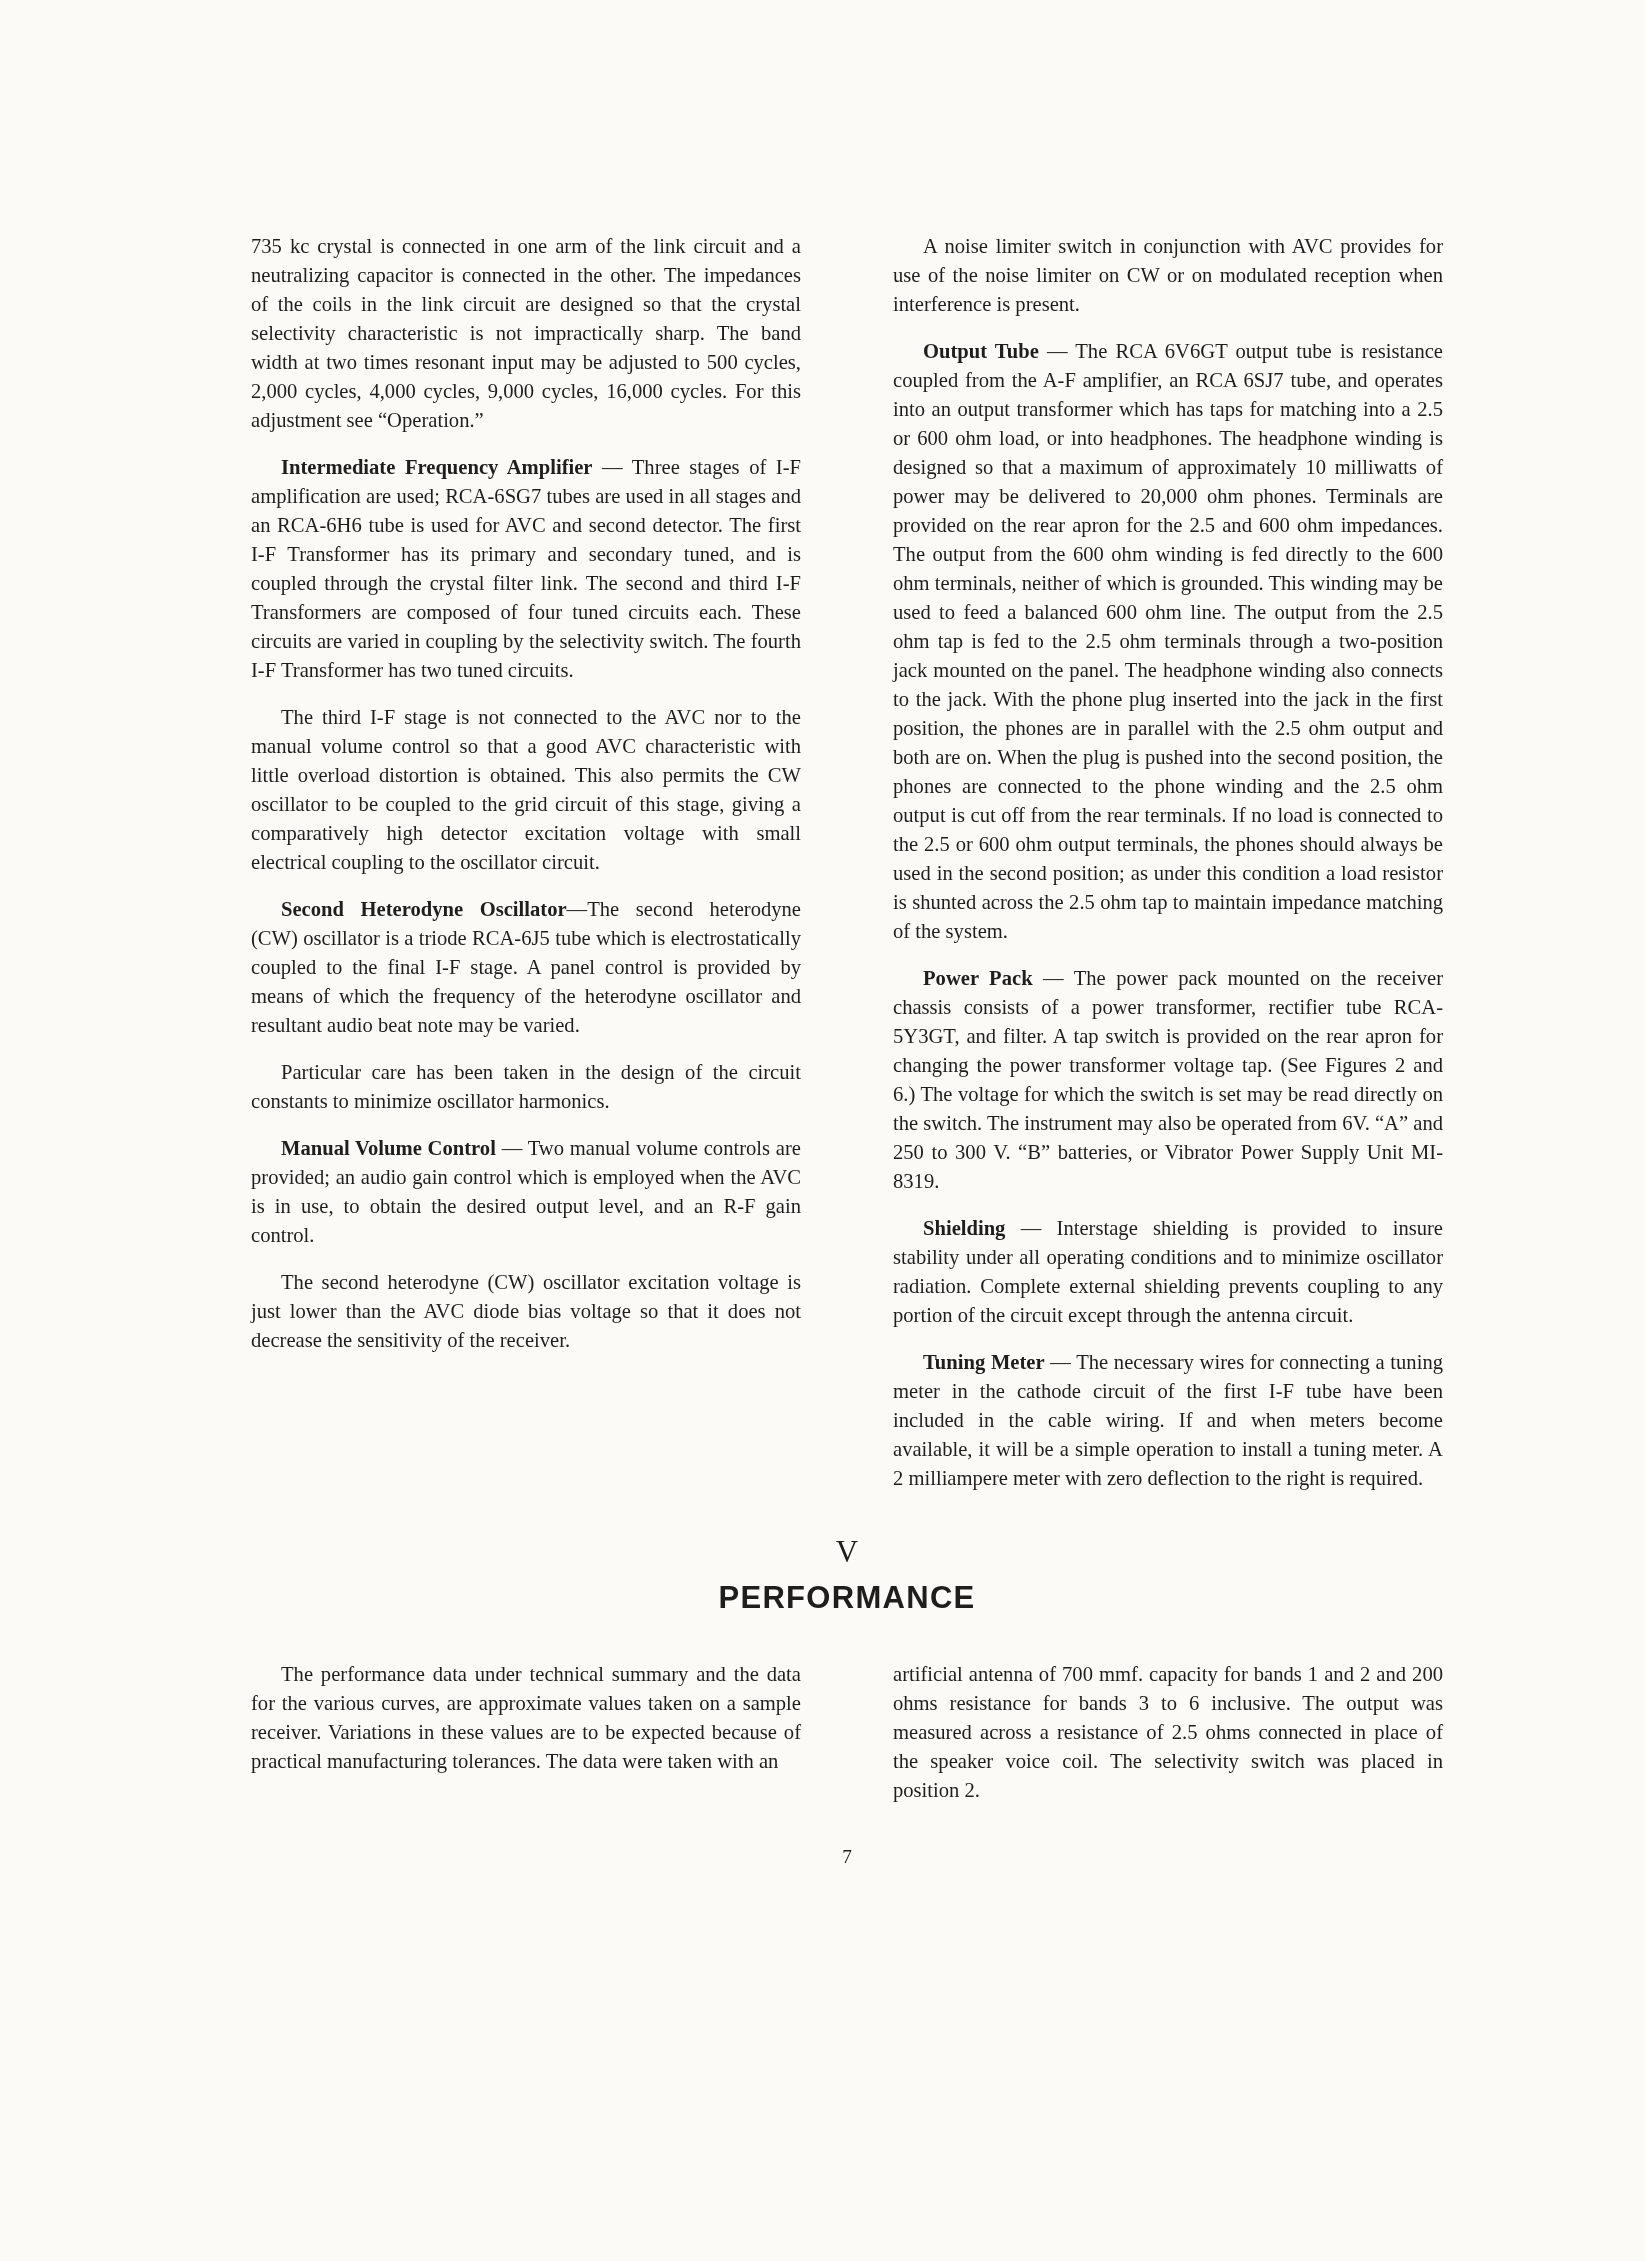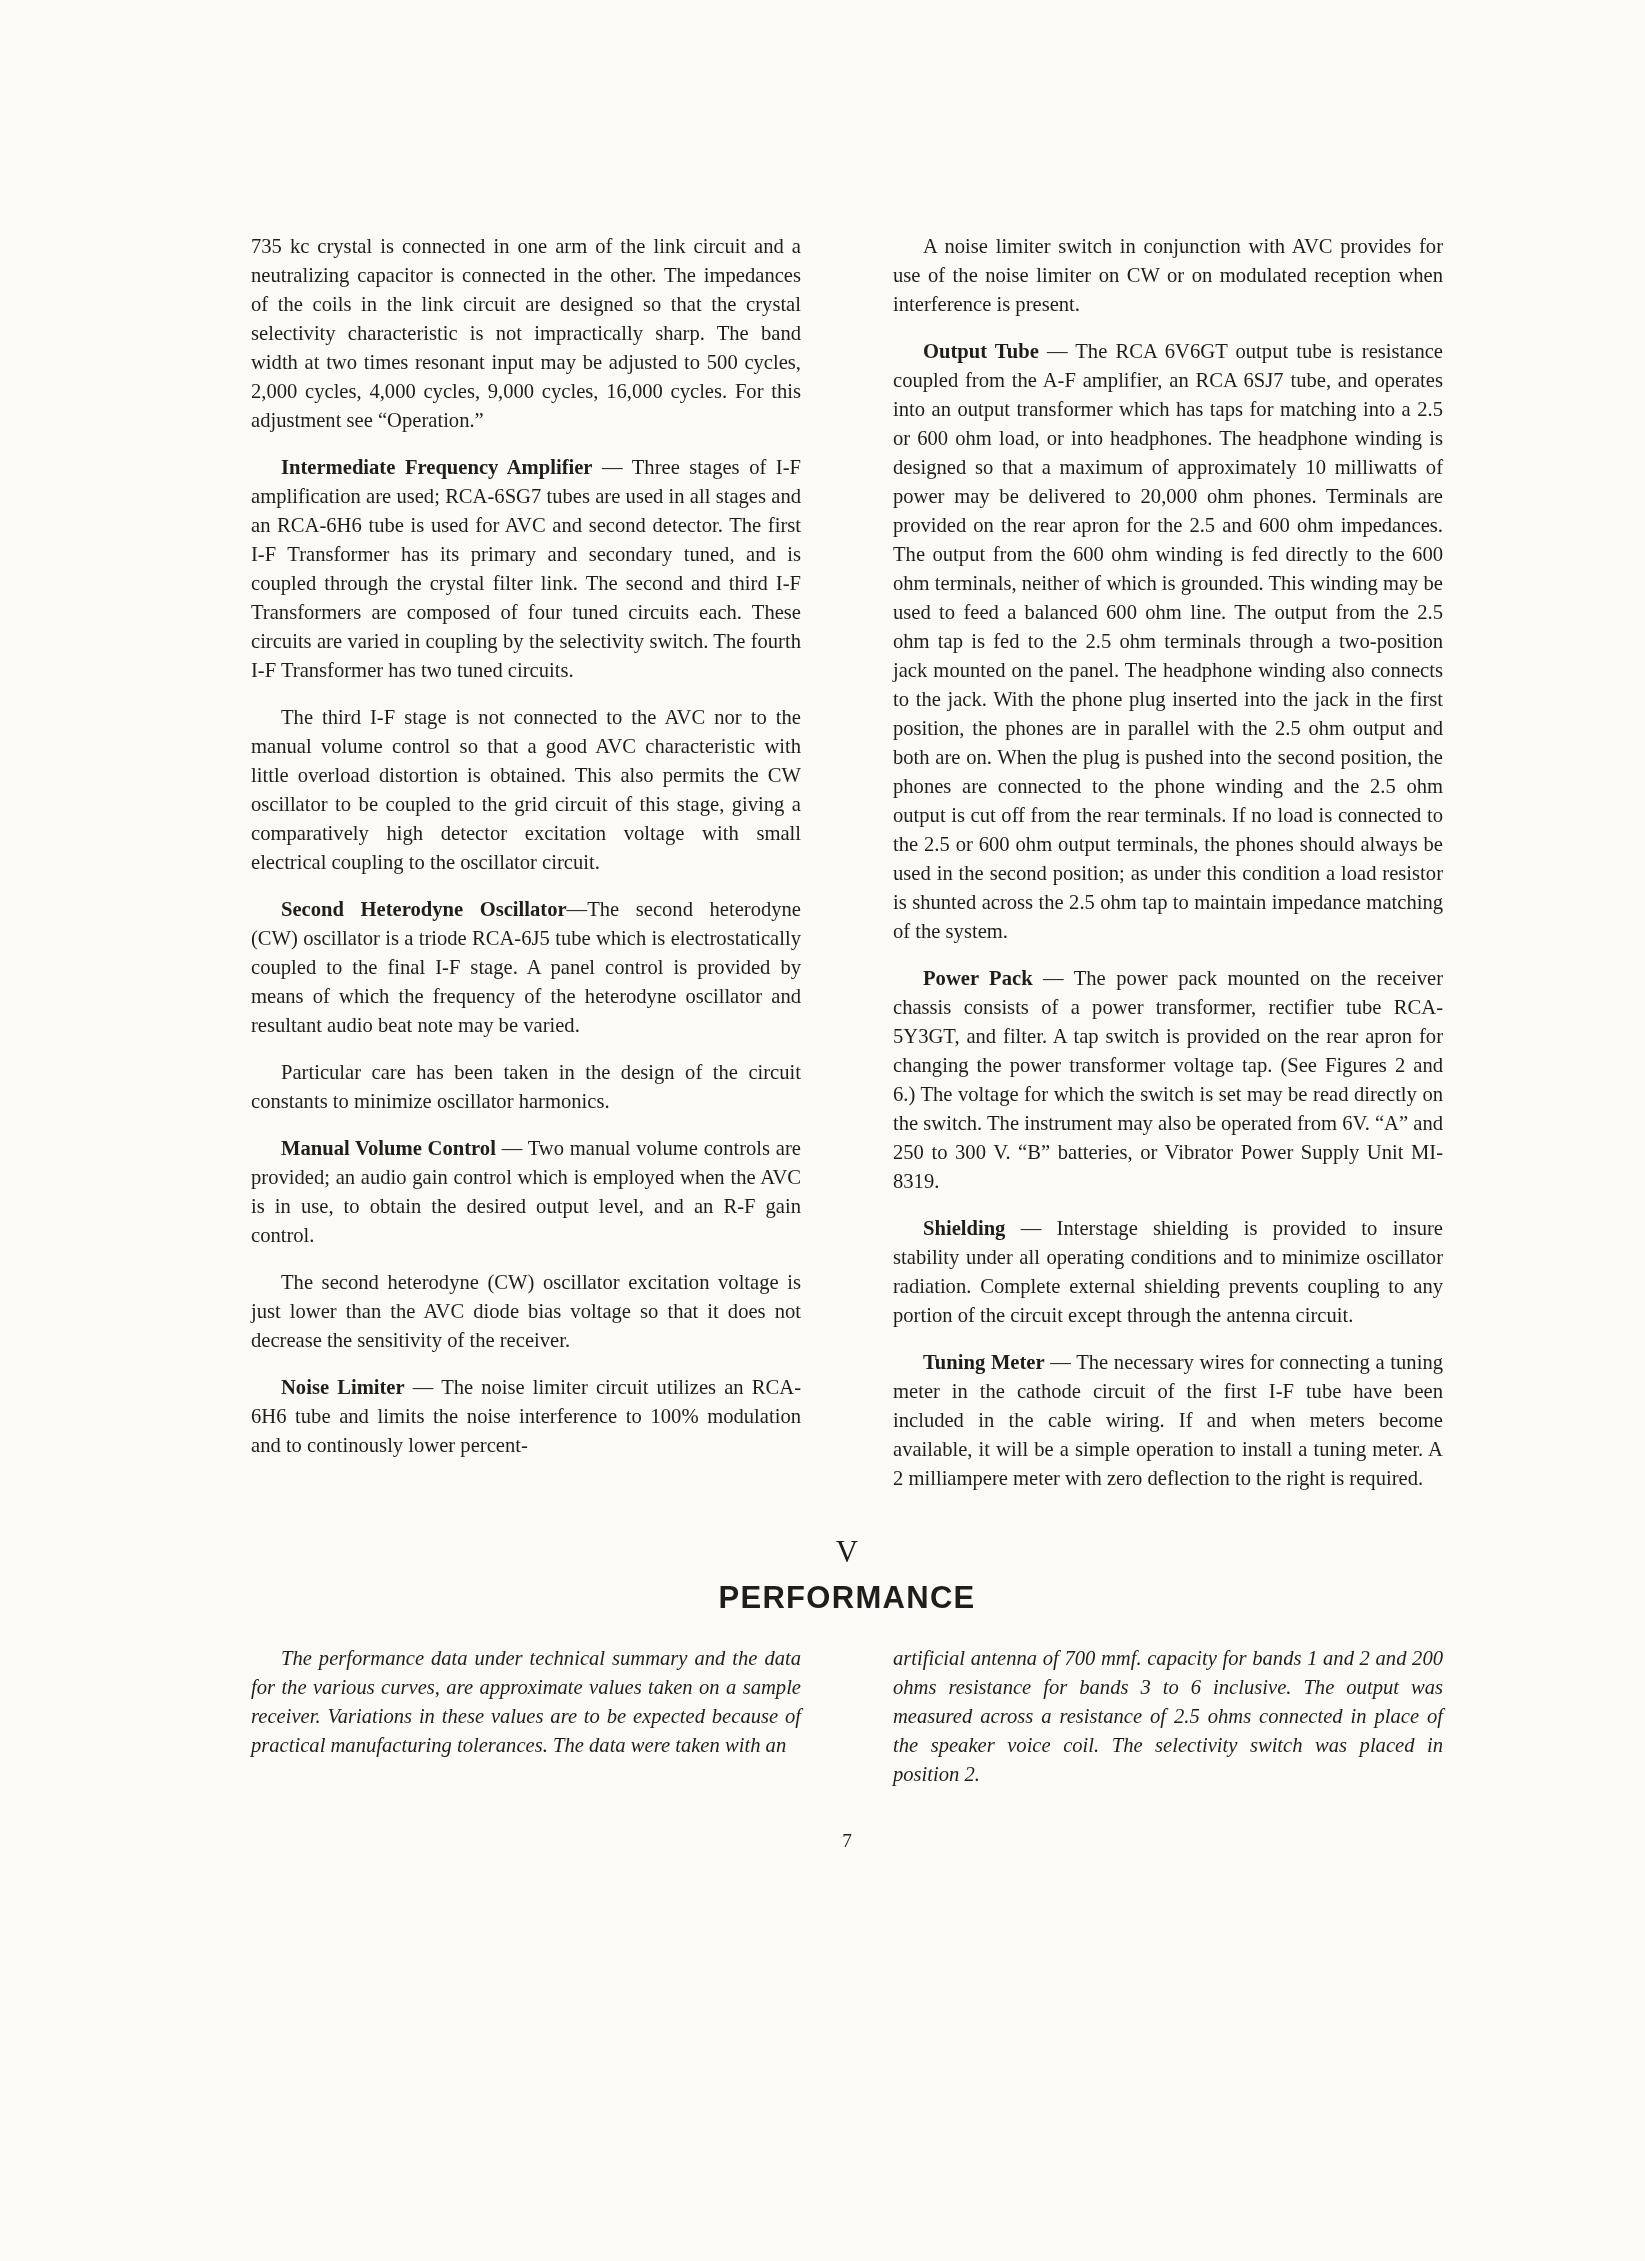--- a/index.html
+++ b/index.html
@@ -54,22 +54,21 @@
   }
   .section-title {
     margin-top: 10.3px;
     font-size: 31px;
     line-height: 36px;
     font-weight: bold;
     letter-spacing: 1.3px;
     font-family: "Liberation Sans", "DejaVu Sans", sans-serif;
   }
   .perf-columns {
-    margin-top: 28px;
-    font-style: italic;
+    margin-top: 44px;
   }
   .page-number {
     text-align: center;
     font-size: 19.3px;
     line-height: 23px;
     margin-top: 22px;
   }
 </style>
 </head>
 <body>
@@ -80,21 +79,20 @@
     <div class="columns main-columns">
 
       <div class="col">
         <p class="para noindent"><span class="lead"></span><span>735 kc crystal is connected in one arm of the link circuit and a neutralizing capacitor is connected in the other. The impedances of the coils in the link circuit are designed so that the crystal selectivity characteristic is not impractically sharp. The band width at two times resonant input may be adjusted to 500 cycles, 2,000 cycles, 4,000 cycles, 9,000 cycles, 16,000 cycles. For this adjustment see “Operation.”</span></p>
         <p class="para indent"><span class="lead">Intermediate Frequency Amplifier</span><span> — Three stages of I-F amplification are used; RCA-6SG7 tubes are used in all stages and an RCA-6H6 tube is used for AVC and second detector. The first I-F Transformer has its primary and secondary tuned, and is coupled through the crystal filter link. The second and third I-F Transformers are composed of four tuned circuits each. These circuits are varied in coupling by the selectivity switch. The fourth I-F Transformer has two tuned circuits.</span></p>
         <p class="para indent"><span class="lead"></span><span>The third I-F stage is not connected to the AVC nor to the manual volume control so that a good AVC characteristic with little overload distortion is obtained. This also permits the CW oscillator to be coupled to the grid circuit of this stage, giving a comparatively high detector excitation voltage with small electrical coupling to the oscillator circuit.</span></p>
         <p class="para indent"><span class="lead">Second Heterodyne Oscillator</span><span>—The second heterodyne (CW) oscillator is a triode RCA-6J5 tube which is electrostatically coupled to the final I-F stage. A panel control is provided by means of which the frequency of the heterodyne oscillator and resultant audio beat note may be varied.</span></p>
         <p class="para indent"><span class="lead"></span><span>Particular care has been taken in the design of the circuit constants to minimize oscillator harmonics.</span></p>
         <p class="para indent"><span class="lead">Manual Volume Control</span><span> — Two manual volume controls are provided; an audio gain control which is employed when the AVC is in use, to obtain the desired output level, and an R-F gain control.</span></p>
         <p class="para indent"><span class="lead"></span><span>The second heterodyne (CW) oscillator excitation voltage is just lower than the AVC diode bias voltage so that it does not decrease the sensitivity of the receiver.</span></p>
-        <p class="para indent"><span class="lead">Noise Limiter</span><span> — The noise limiter circuit utilizes an RCA-6H6 tube and limits the noise interference to 100% modulation and to continously lower percent-</span></p>
       </div>
 
       <div class="col">
         <p class="para indent"><span class="lead"></span><span>A noise limiter switch in conjunction with AVC provides for use of the noise limiter on CW or on modulated reception when interference is present.</span></p>
         <p class="para indent"><span class="lead">Output Tube</span><span> — The RCA 6V6GT output tube is resistance coupled from the A-F amplifier, an RCA 6SJ7 tube, and operates into an output transformer which has taps for matching into a 2.5 or 600 ohm load, or into headphones. The headphone winding is designed so that a maximum of approximately 10 milliwatts of power may be delivered to 20,000 ohm phones. Terminals are provided on the rear apron for the 2.5 and 600 ohm impedances. The output from the 600 ohm winding is fed directly to the 600 ohm terminals, neither of which is grounded. This winding may be used to feed a balanced 600 ohm line. The output from the 2.5 ohm tap is fed to the 2.5 ohm terminals through a two-position jack mounted on the panel. The headphone winding also connects to the jack. With the phone plug inserted into the jack in the first position, the phones are in parallel with the 2.5 ohm output and both are on. When the plug is pushed into the second position, the phones are connected to the phone winding and the 2.5 ohm output is cut off from the rear terminals. If no load is connected to the 2.5 or 600 ohm output terminals, the phones should always be used in the second position; as under this condition a load resistor is shunted across the 2.5 ohm tap to maintain impedance matching of the system.</span></p>
         <p class="para indent"><span class="lead">Power Pack</span><span> — The power pack mounted on the receiver chassis consists of a power transformer, rectifier tube RCA-5Y3GT, and filter. A tap switch is provided on the rear apron for changing the power transformer voltage tap. (See Figures 2 and 6.) The voltage for which the switch is set may be read directly on the switch. The instrument may also be operated from 6V. “A” and 250 to 300 V. “B” batteries, or Vibrator Power Supply Unit MI-8319.</span></p>
         <p class="para indent"><span class="lead">Shielding</span><span> — Interstage shielding is provided to insure stability under all operating conditions and to minimize oscillator radiation. Complete external shielding prevents coupling to any portion of the circuit except through the antenna circuit.</span></p>
         <p class="para indent"><span class="lead">Tuning Meter</span><span> — The necessary wires for connecting a tuning meter in the cathode circuit of the first I-F tube have been included in the cable wiring. If and when meters become available, it will be a simple operation to install a tuning meter. A 2 milliampere meter with zero deflection to the right is required.</span></p>
       </div>
 

